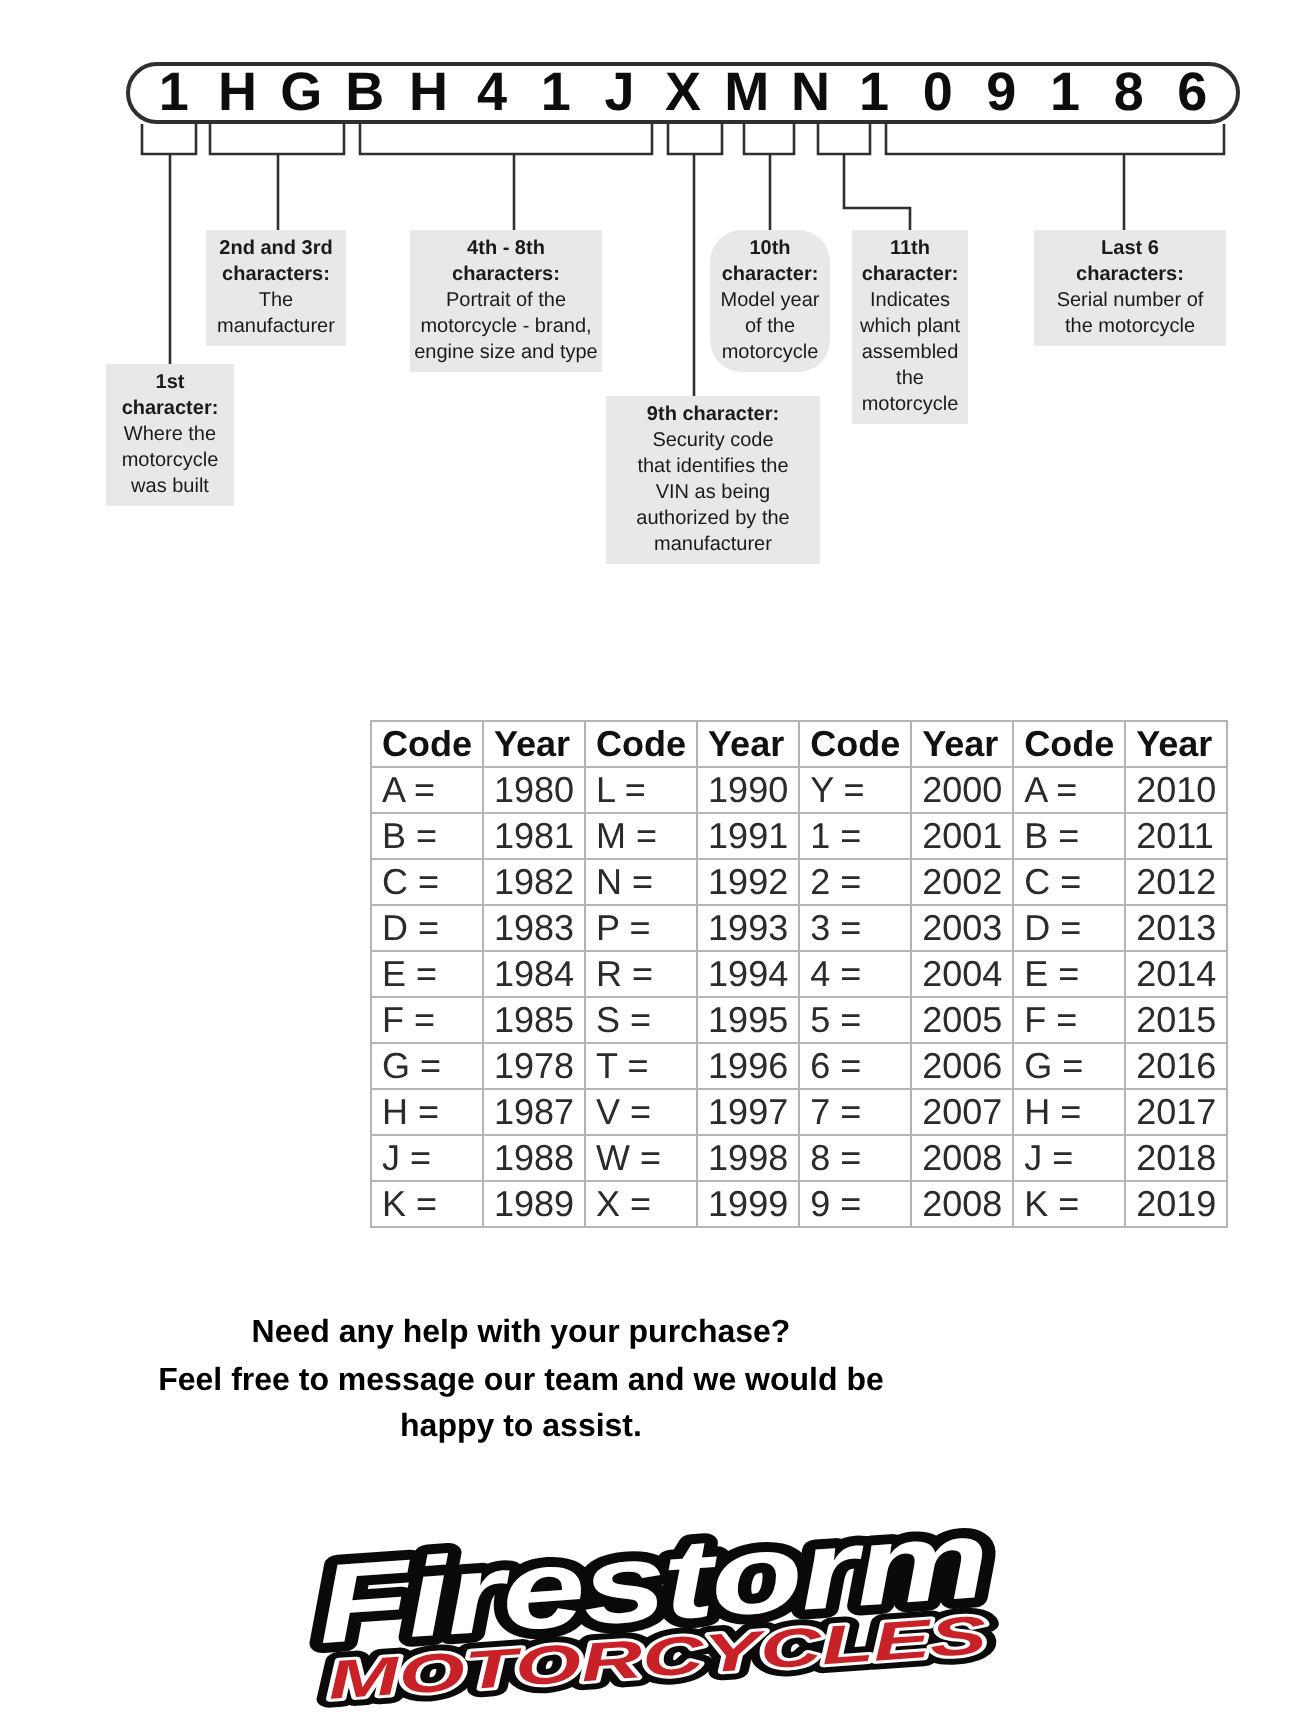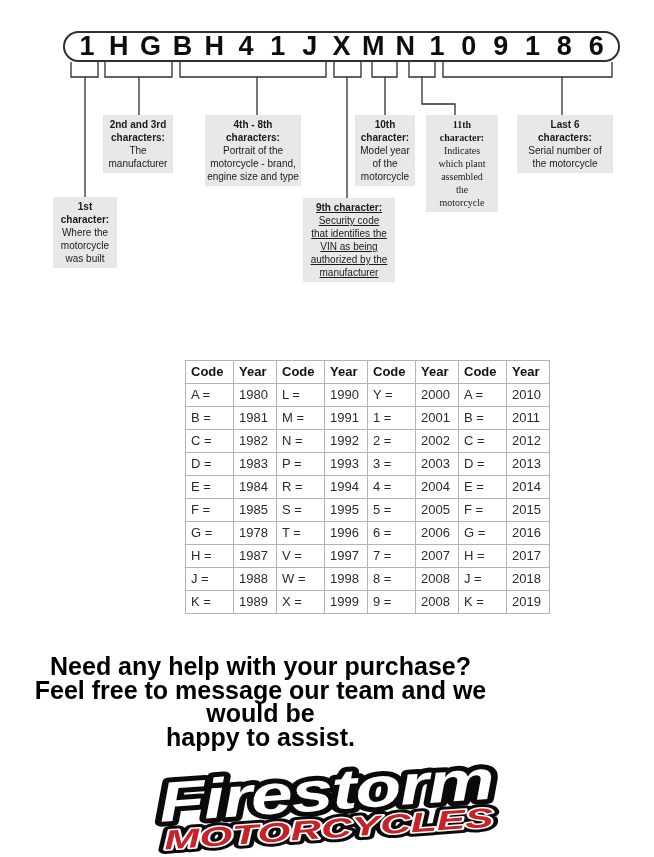--- a/index.html
+++ b/index.html
@@ -25,33 +25,33 @@
   }
   .callout .co-title{font-weight:bold;white-space:pre-line;}
   .callout .co-body{white-space:pre-line;}
   #source-note{
     position:absolute;left:55px;top:297px;font-size:11.5px;color:#111;
     white-space:pre-wrap;
   }
   
   #year-table{
     position:absolute;left:185px;top:360px;border-collapse:collapse;
-    font-size:13px;color:#2b2b2b;background:#fff;
+    font-size:18px;color:#2b2b2b;background:#fff;
   }
   #year-table th,#year-table td{
     border:1px solid #b4b4b4;padding:3px 5px;text-align:left;
     line-height:16px;white-space:nowrap;
   }
   #year-table th{font-weight:bold;color:#111;}
   .col-code{width:37px;}
   .col-year{width:32px;}
   
   #help-message{
     position:absolute;left:0;top:655px;width:521px;text-align:center;
-    font-size:25px;line-height:23.5px;font-weight:bold;color:#000;
+    font-size:16px;line-height:23.5px;font-weight:bold;color:#000;
   }
   
   #logo{position:absolute;left:50%;top:758px;transform:translateX(-50%);}
 </style>
 </head>
 <body>
 
 <div id="canvas">
 
   <div id="vin-diagram">
@@ -103,54 +103,54 @@
     </div>
 
     <div class="callout" style="left:205px;top:115px;width:96px;">
       <div class="co-title">4th - 8th
 characters:</div>
       <div class="co-body">Portrait of the
 motorcycle - brand,
 engine size and type</div>
     </div>
 
-    <div class="callout" style="left:355px;top:115px;width:60px;">
+    <div class="callout" style="left:355px;top:115px;width:60px;border-radius:16px;">
       <div class="co-title">10th
 character:</div>
       <div class="co-body">Model year
 of the
 motorcycle</div>
     </div>
 
-    <div class="callout" style="left:426px;top:115px;width:72px;font-family:Liberation Serif, serif;">
+    <div class="callout" style="left:426px;top:115px;width:58px;">
       <div class="co-title">11th
 character:</div>
       <div class="co-body">Indicates
 which plant
 assembled
 the
 motorcycle</div>
     </div>
 
     <div class="callout" style="left:517px;top:115px;width:96px;">
       <div class="co-title">Last 6
 characters:</div>
       <div class="co-body">Serial number of
 the motorcycle</div>
     </div>
 
-    <div class="callout" style="left:53px;top:197px;width:64px;">
+    <div class="callout" style="left:53px;top:182px;width:64px;">
       <div class="co-title">1st
 character:</div>
       <div class="co-body">Where the
 motorcycle
 was built</div>
     </div>
 
-    <div class="callout" style="left:303px;top:198px;width:92px;text-decoration:underline;">
+    <div class="callout" style="left:303px;top:198px;width:107px;">
       <div class="co-title">9th character:</div>
       <div class="co-body">Security code
 that identifies the
 VIN as being
 authorized by the
 manufacturer</div>
     </div>
 
   </div>
 

